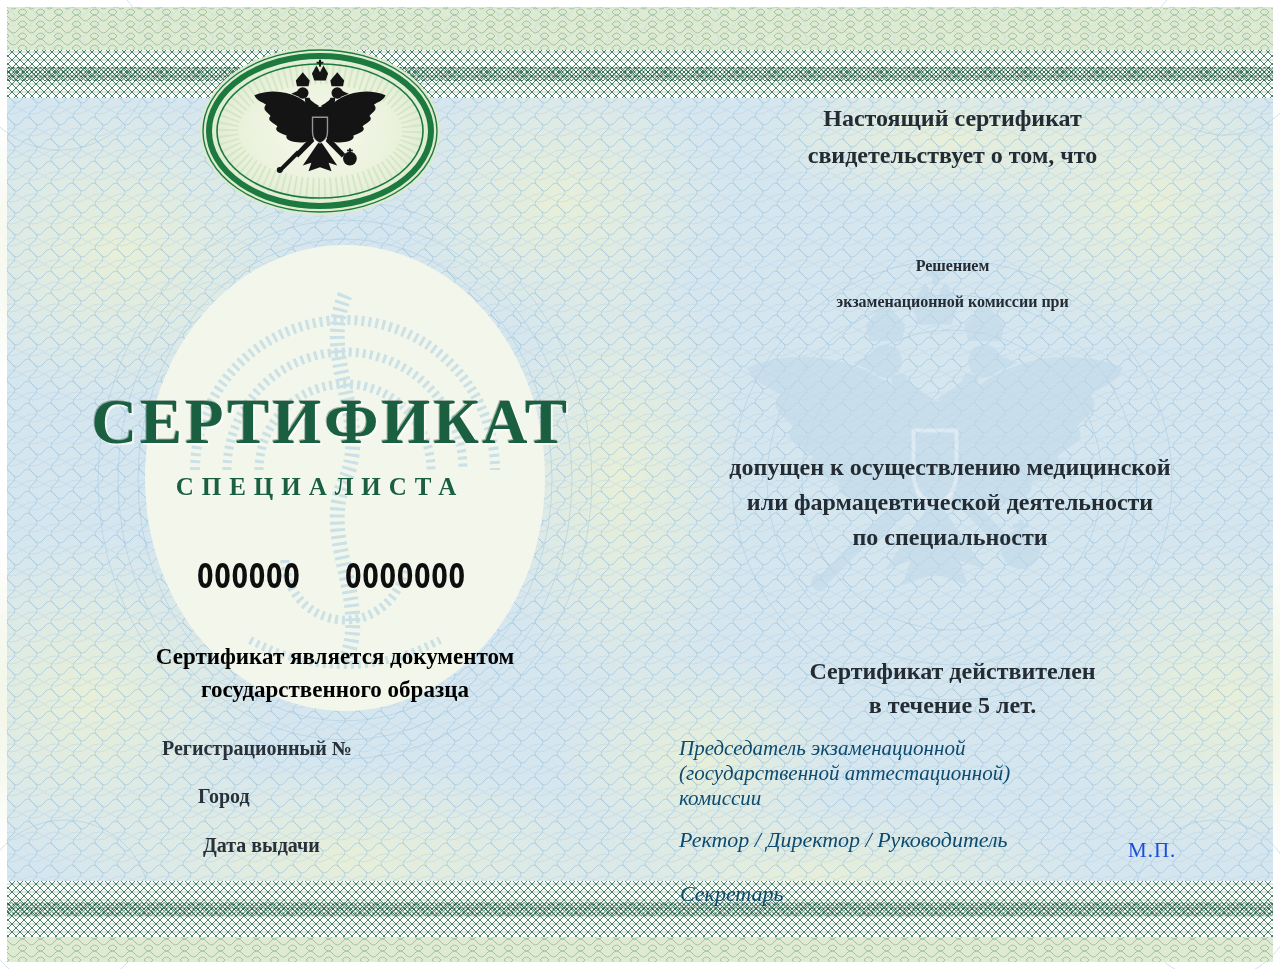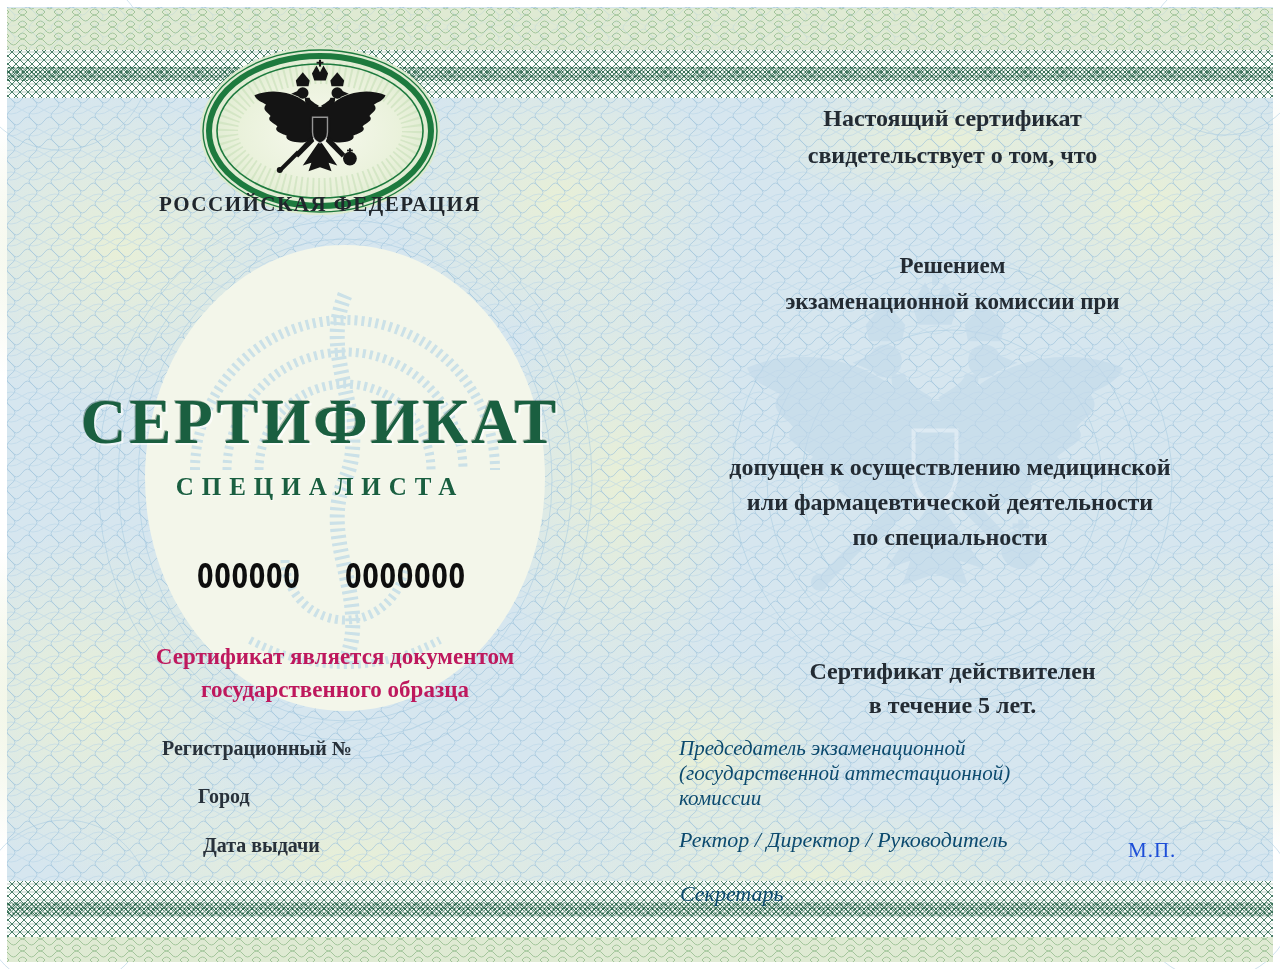--- a/index.html
+++ b/index.html
@@ -7,37 +7,37 @@
     position:relative; width:1280px; height:969px; background:#ffffff;
     overflow:hidden; font-family:"Liberation Serif","DejaVu Serif",serif;
     color:#232b33;
   }
   svg.bg{position:absolute; left:0; top:0; width:1280px; height:969px; display:block;}
   .txt{position:absolute; white-space:pre-line;}
   .c{text-align:center;}
   .b{font-weight:700;}
   #country{left:95px; top:192px; width:450px; font-size:21px; letter-spacing:1.5px; color:#20262c;}
   #statement{left:700px; top:100px; width:505px; font-size:24px; line-height:37px;}
-  #decision{left:700px; top:248px; width:505px; font-size:23px; line-height:36px;}
+  #decision{left:700px; top:248px; width:505px; font-size:16px; line-height:36px;}
   #title{
     left:70px; top:386px; width:500px; font-size:63px; letter-spacing:3px;
-    color:#1a5f40; text-shadow:2px 2px 0 rgba(255,255,255,.65), -1px -1px 0 rgba(9,52,34,.35);
+    color:#1a5f40; text-shadow:2px 2px 0 rgba(255,255,255,.65), -1px -1px 0 rgba(9,52,34,.35);text-align:right;
   }
   #subtitle{
     left:70px; top:473px; width:500px; font-size:25px; letter-spacing:8px;
     color:#1a5f40; text-shadow:1px 1px 0 rgba(255,255,255,.6);
   }
   .serial{
     position:absolute; top:556px; font-family:"DejaVu Sans",sans-serif; font-weight:700;
     font-size:34px; color:#0e0e0e; letter-spacing:1px;
     transform:scaleX(.7); transform-origin:left top;
   }
   #serial-series{left:197px;}
   #serial-number{left:345px;}
-  #state-note{left:105px; top:640px; width:460px; font-size:23px; line-height:33px; color:#be185d;}
+  #state-note{left:105px; top:640px; width:460px; font-size:23px; line-height:33px; color:#000000;}
   .fieldlabel{position:absolute; font-size:20px; font-weight:700; color:#28313a;font-family:Liberation Serif, serif;}
   #reg{left:162px; top:737px;}
   #city{left:198px; top:785px;}
   #date{left:203px; top:834px;text-align:center;}
   #admission{left:655px; top:450px; width:590px; font-size:24px; line-height:35px;}
   #validity{left:750px; top:627px; width:405px; font-size:24px; line-height:34px;margin-top:27px;}
   .sig{position:absolute; font-style:italic; font-weight:400; color:#0c4a6e;margin-top:40px;}
   #chairman{left:679px; top:696px; font-size:21px; line-height:25px;}
   #rector{left:679px; top:787px; font-size:22px;}
   #secretary{left:680px; top:841px; font-size:22px;}
@@ -168,21 +168,20 @@
     <g transform="translate(320,131)">
       <ellipse rx="120" ry="84" fill="url(#embg)"></ellipse>
       <ellipse rx="93" ry="58" fill="none" stroke="#cfe3c0" stroke-width="22" stroke-dasharray="2 4" opacity="0.8"></ellipse>
       <ellipse rx="117" ry="81" fill="none" stroke="#1d7a3e" stroke-width="1.4"></ellipse>
       <ellipse rx="111" ry="75" fill="none" stroke="#1d7a3e" stroke-width="6"></ellipse>
       <ellipse rx="103" ry="67" fill="none" stroke="#1d7a3e" stroke-width="1.6"></ellipse>
       <use href="#eagle" transform="scale(1.15)" style="color:#141414"></use>
     </g>
   </svg>
 
-  <div id="country" class="txt c b">РОССИЙСКАЯ ФЕДЕРАЦИЯ</div>
 
   <div id="statement" class="txt c b">Настоящий сертификат
 свидетельствует о том, что</div>
 
   <div id="decision" class="txt c b">Решением
 экзаменационной комиссии при</div>
 
   <div id="title" class="txt c b">СЕРТИФИКАТ</div>
   <div id="subtitle" class="txt c b">СПЕЦИАЛИСТА</div>
 

